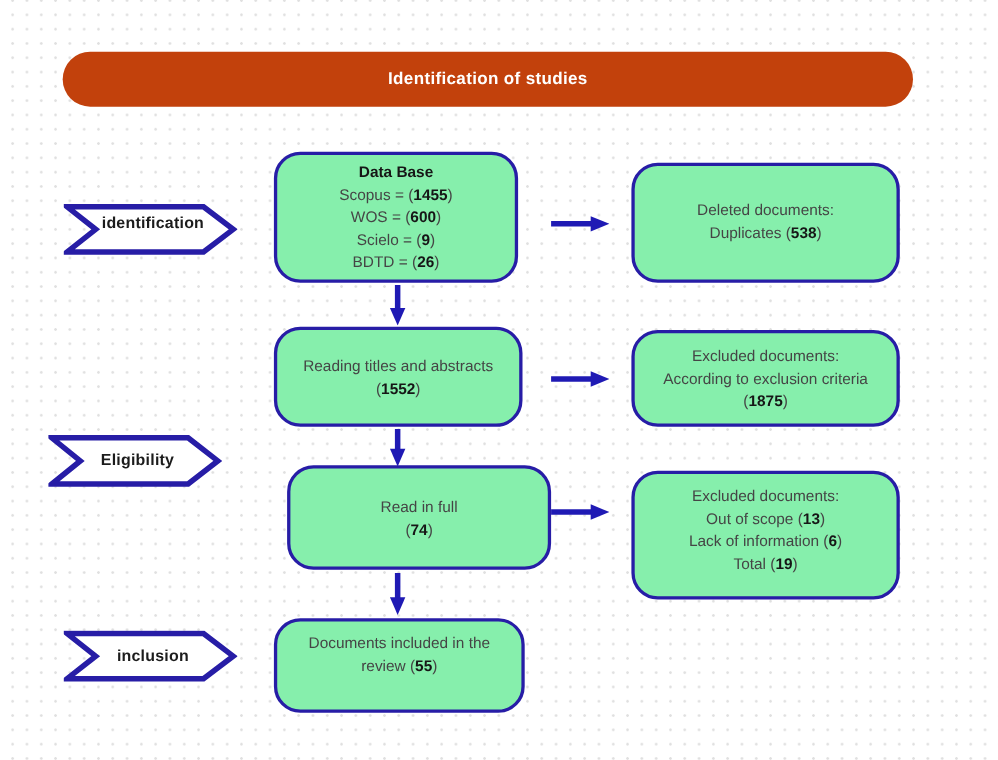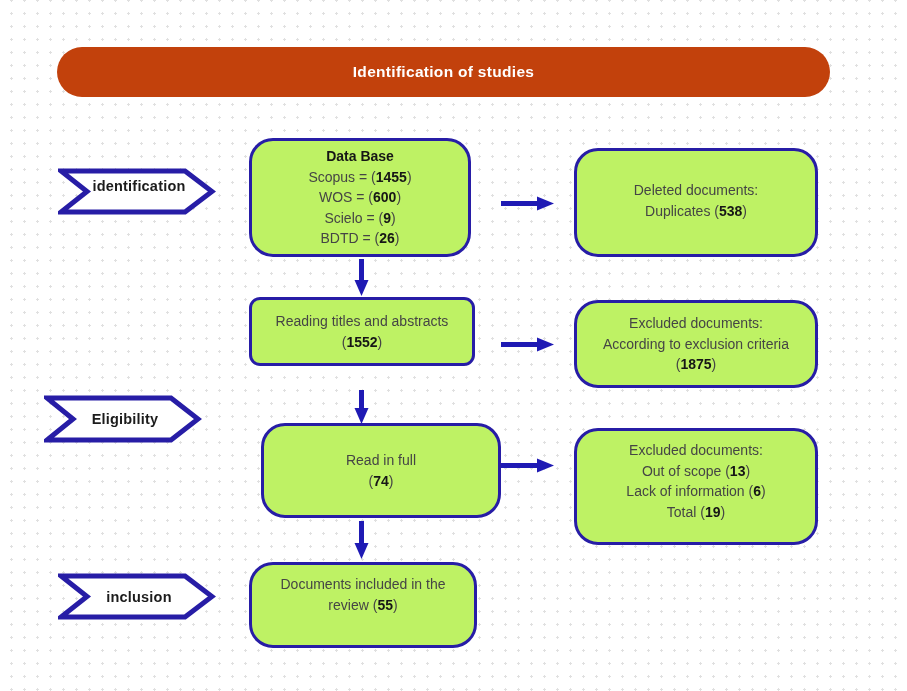--- a/index.html
+++ b/index.html
@@ -16,39 +16,39 @@
   .stage .lbl{
     position:absolute;inset:0;display:flex;align-items:center;justify-content:center;
     font-weight:bold;font-size:14.5px;color:#1c1c1c;letter-spacing:.2px;padding-left:4px;
   }
   .banner{
     position:absolute;left:57px;top:47px;width:773px;height:50px;border-radius:25px;
     background:#c2410c;display:flex;align-items:center;justify-content:center;
     color:#ffffff;font-weight:bold;font-size:15.5px;letter-spacing:.3px;
   }
   .box{
-    position:absolute;background:#bef264;border:3.5px solid #271da6;border-radius:24px;
+    position:absolute;background:#86efac;border:3.5px solid #271da6;border-radius:24px;
     display:flex;flex-direction:column;align-items:center;justify-content:center;
     text-align:center;font-size:14px;line-height:20.5px;color:#454545;
     box-sizing:border-box;padding:20px 10px;
   }
   .box.top{justify-content:flex-start;padding-top:9px;}
   .box p{margin:0;}
   .box b{color:#161616;}
   .box .strong{font-weight:bold;color:#161616;}
   .arrow{position:absolute;}
 </style>
 </head>
 <body>
 
 <div class="banner">
   <span>Identification of studies</span>
 </div>
 
-<div class="stage" style="left:58px;top:168px;width:158px;height:36px;">
+<div class="stage" style="left:58px;top:185px;width:158px;height:36px;">
   <svg width="158" height="47" viewBox="0 0 158 47">
     <polygon points="3,3 127,3 154,23.5 127,44 3,44 29,23.5" fill="#ffffff" stroke="#271da6" stroke-width="5"></polygon>
   </svg>
   <div class="lbl">identification</div>
 </div>
 
 <div class="stage" style="left:44px;top:395px;width:158px;height:48px;">
   <svg width="158" height="48" viewBox="0 0 158 48">
     <polygon points="3,3 127,3 154,24 127,45 3,45 29,24" fill="#ffffff" stroke="#271da6" stroke-width="5"></polygon>
   </svg>
@@ -63,21 +63,21 @@
 </div>
 
 <div class="box" style="left:249px;top:138px;width:222px;height:119px;">
   <p class="strong">Data Base</p>
   <p><span>Scopus = (</span><b>1455</b><span>)</span></p>
   <p><span>WOS = (</span><b>600</b><span>)</span></p>
   <p><span>Scielo = (</span><b>9</b><span>)</span></p>
   <p><span>BDTD = (</span><b>26</b><span>)</span></p>
 </div>
 
-<div class="box" style="left:249px;top:297px;width:226px;height:69px;border-radius:11px;">
+<div class="box" style="left:249px;top:297px;width:226px;height:91px;">
   <p>Reading titles and abstracts</p>
   <p><span>(</span><b>1552</b><span>)</span></p>
 </div>
 
 <div class="box" style="left:249px;top:423px;width:240px;height:95px;margin-left:12px;">
   <p>Read in full</p>
   <p><span>(</span><b>74</b><span>)</span></p>
 </div>
 
 <div class="box top" style="left:249px;top:562px;width:228px;height:86px;">

